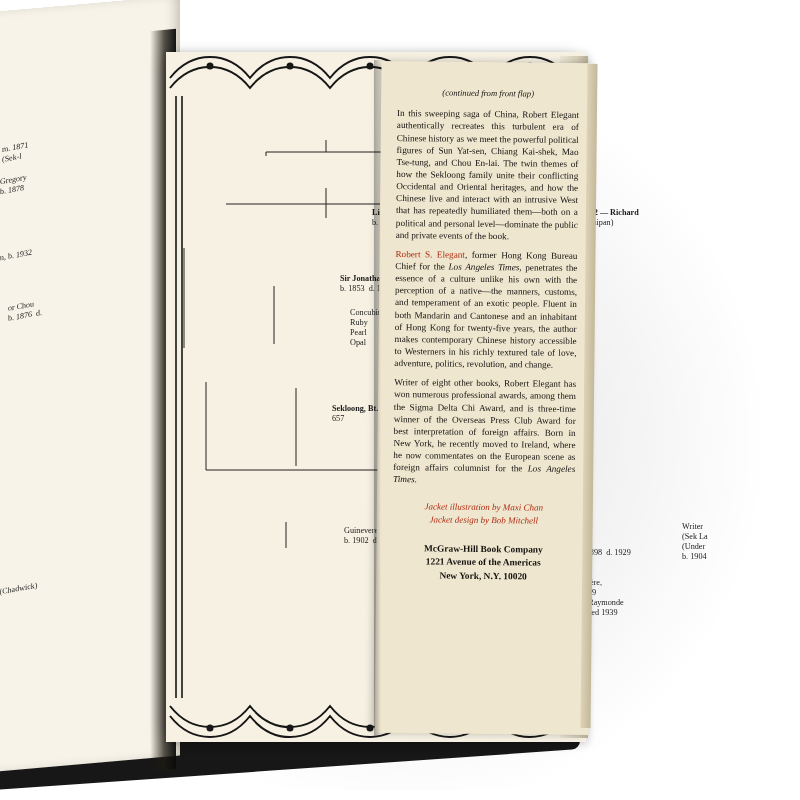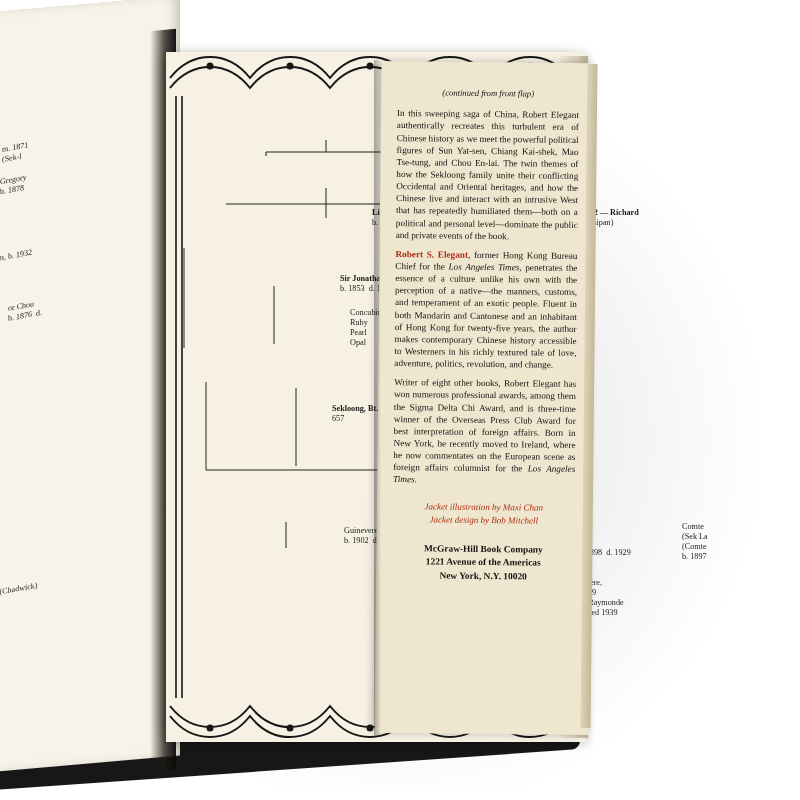--- a/index.html
+++ b/index.html
@@ -66,21 +66,21 @@
   .flap{
     position:absolute;left:378px;top:62px;width:214px;height:672px;
     background:#efe6cf;
     box-shadow:-3px 0 10px -2px rgba(0,0,0,.35);
     transform:rotate(0.6deg);
   }
   .flap-inner{position:absolute;left:0;top:0;right:0;bottom:0;padding:26px 16px 14px 16px;box-sizing:border-box;}
   .flap p{margin:0 0 7px 0;font-size:9.2px;line-height:1.32;text-align:justify;color:#14120f;
           font-family:"Liberation Serif",serif;hyphens:auto;}
   .flap .cont{font-style:italic;text-align:center;font-size:8.6px;margin-bottom:9px;}
-  .author{color:#b02a10;font-weight:bold;}
+  .author{color:#b02a10;font-weight:normal;}
   .ital{font-style:italic;}
   .credits{margin-top:14px;text-align:center;font-style:italic;color:#b02a10;font-size:9px;line-height:1.45;}
   .pub{margin-top:16px;text-align:center;font-weight:bold;font-size:9.4px;line-height:1.45;color:#14120f;}
   .flap-edge{position:absolute;left:584px;top:64px;width:10px;height:664px;
              background:linear-gradient(90deg,#ded3b8,#c3b898);transform:rotate(0.6deg);}
   .jacket-fold{position:absolute;left:374px;top:60px;width:7px;height:676px;
              background:linear-gradient(90deg,rgba(0,0,0,.30),rgba(0,0,0,0));}
 </style>
 </head>
 <body>
@@ -169,21 +169,21 @@
         <div class="n" style="left: 40px; top: 104px;"><div class="b">Liam Francis O'Flaherty</div><div>b. 1832  d. 1861</div></div>
         <div class="n" style="left: 176px; top: 104px;"><div class="b">Kwok Mei-lan — m. 1862 — Richard</div><div>b. 1833  d. 1870            (Taipan)</div><div>b. 1837</div></div>
         <div class="n" style="left: 8px; top: 170px;"><div class="b">Sir Jonathan Sekloong, Bt., KCMG — m. 1875 — Lucinda</div><div>b. 1853  d. 1950                                      b. 1856  d. 1920</div></div>
         <div class="n" style="left: 18px; top: 204px;"><div>Concubines: Jade</div><div>Ruby</div><div>Pearl</div><div>Opal</div></div>
         <div class="n" style="left: 0px; top: 300px;"><div class="b">Sekloong, Bt.</div><div>657</div></div>
         <div class="n" style="left: 70px; top: 294px;"><div class="b">Harry (Sek Sai-loong) — m. 1914 — How Mayling</div><div>(Prime Minister)</div><div>b. 1879  d. 1939</div></div>
         <div class="n" style="left: 168px; top: 340px;"><div class="b">Jason (Shih Chieh-hsiang</div><div>b. 1915  d. 1938</div></div>
         <div class="n" style="left: 12px; top: 422px;"><div>Guinevere</div><div>b. 1902  d. 1944</div></div>
         <div class="n" style="left: 96px; top: 418px;"><div>George</div><div>Chapman</div><div>rker, M.D.</div><div>1884  d. 1944</div></div>
         <div class="n" style="left: 175px; top: 414px;"><div>Charlotte</div><div>b. 1903</div><div>Married four times:</div><div>1. 1924 Manfei Way, b. 1898  d. 1929</div><div>S: Mokhing</div><div>b. 1925</div><div>2. 1931 Raymond d'Alivière,</div><div>Comte de Samlieu, b. 1899</div><div>D: Alaine Marie-Claude Raymonde</div><div>b. 1932—marriage annulled 1939</div><div>3. 1940 Randall Martin</div><div>b. 1897  d. 1944</div><div>4. 1951 Avram Barakian</div><div>b. 1901</div></div>
-        <div class="n" style="left: 350px; top: 418px;"><div>Comte</div><div>(Sek La</div><div>(Comte</div><div>b. 1897</div></div>
+        <div class="n" style="left: 350px; top: 418px;"><div>Writer</div><div>(Sek La</div><div>(Under</div><div>b. 1904</div></div>
         <div class="n" style="left: 100px; top: 498px;"><div>nche</div><div>1929</div><div>1951</div><div>ncer Taylor</div><div>th (Under</div><div>retary of State)</div><div>917</div></div>
       </div>
   </div>
   <div class="page-right-edge"></div>
 
   <div class="flap">
     <div class="flap-inner">
       <p class="cont">(continued from front flap)</p>
       <p>In this sweeping saga of China, Robert Elegant authentically recreates this turbulent era of Chinese history as we meet the powerful political figures of Sun Yat-sen, Chiang Kai-shek, Mao Tse-tung, and Chou En-lai. The twin themes of how the Sekloong family unite their conflicting Occidental and Oriental heritages, and how the Chinese live and interact with an intrusive West that has repeatedly humiliated them—both on a political and personal level—dominate the public and private events of the book.</p>
       <p>

